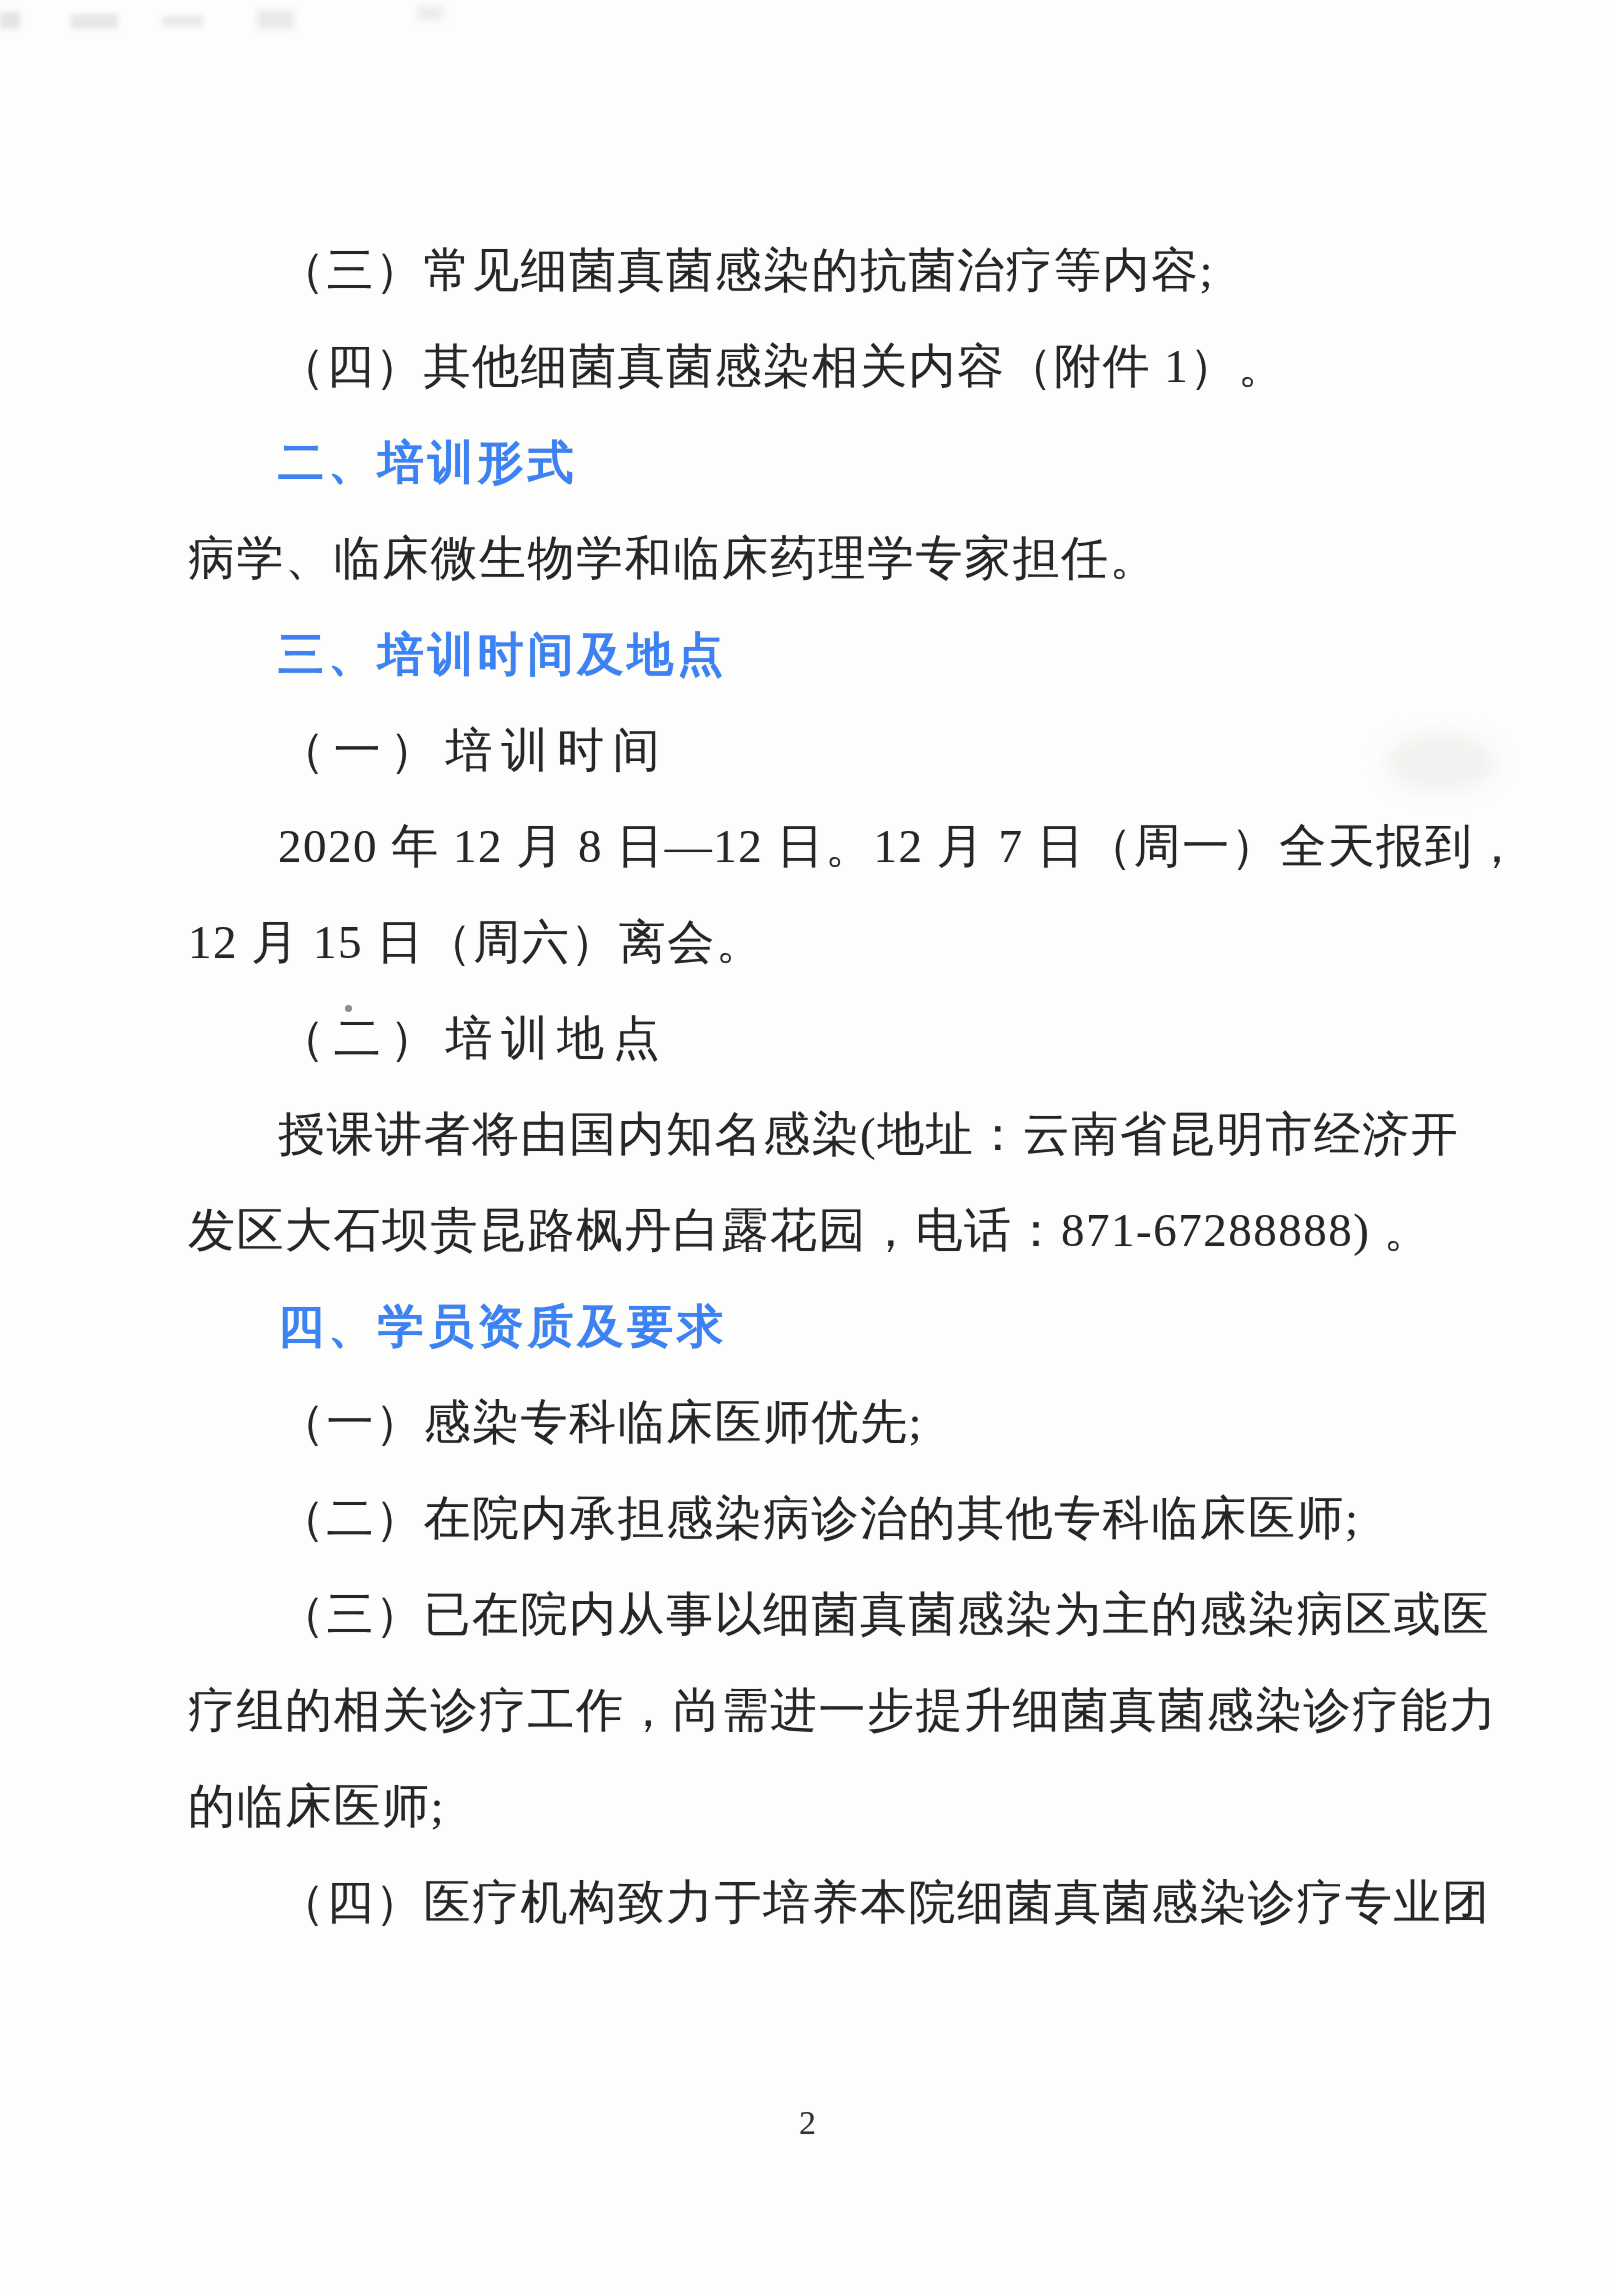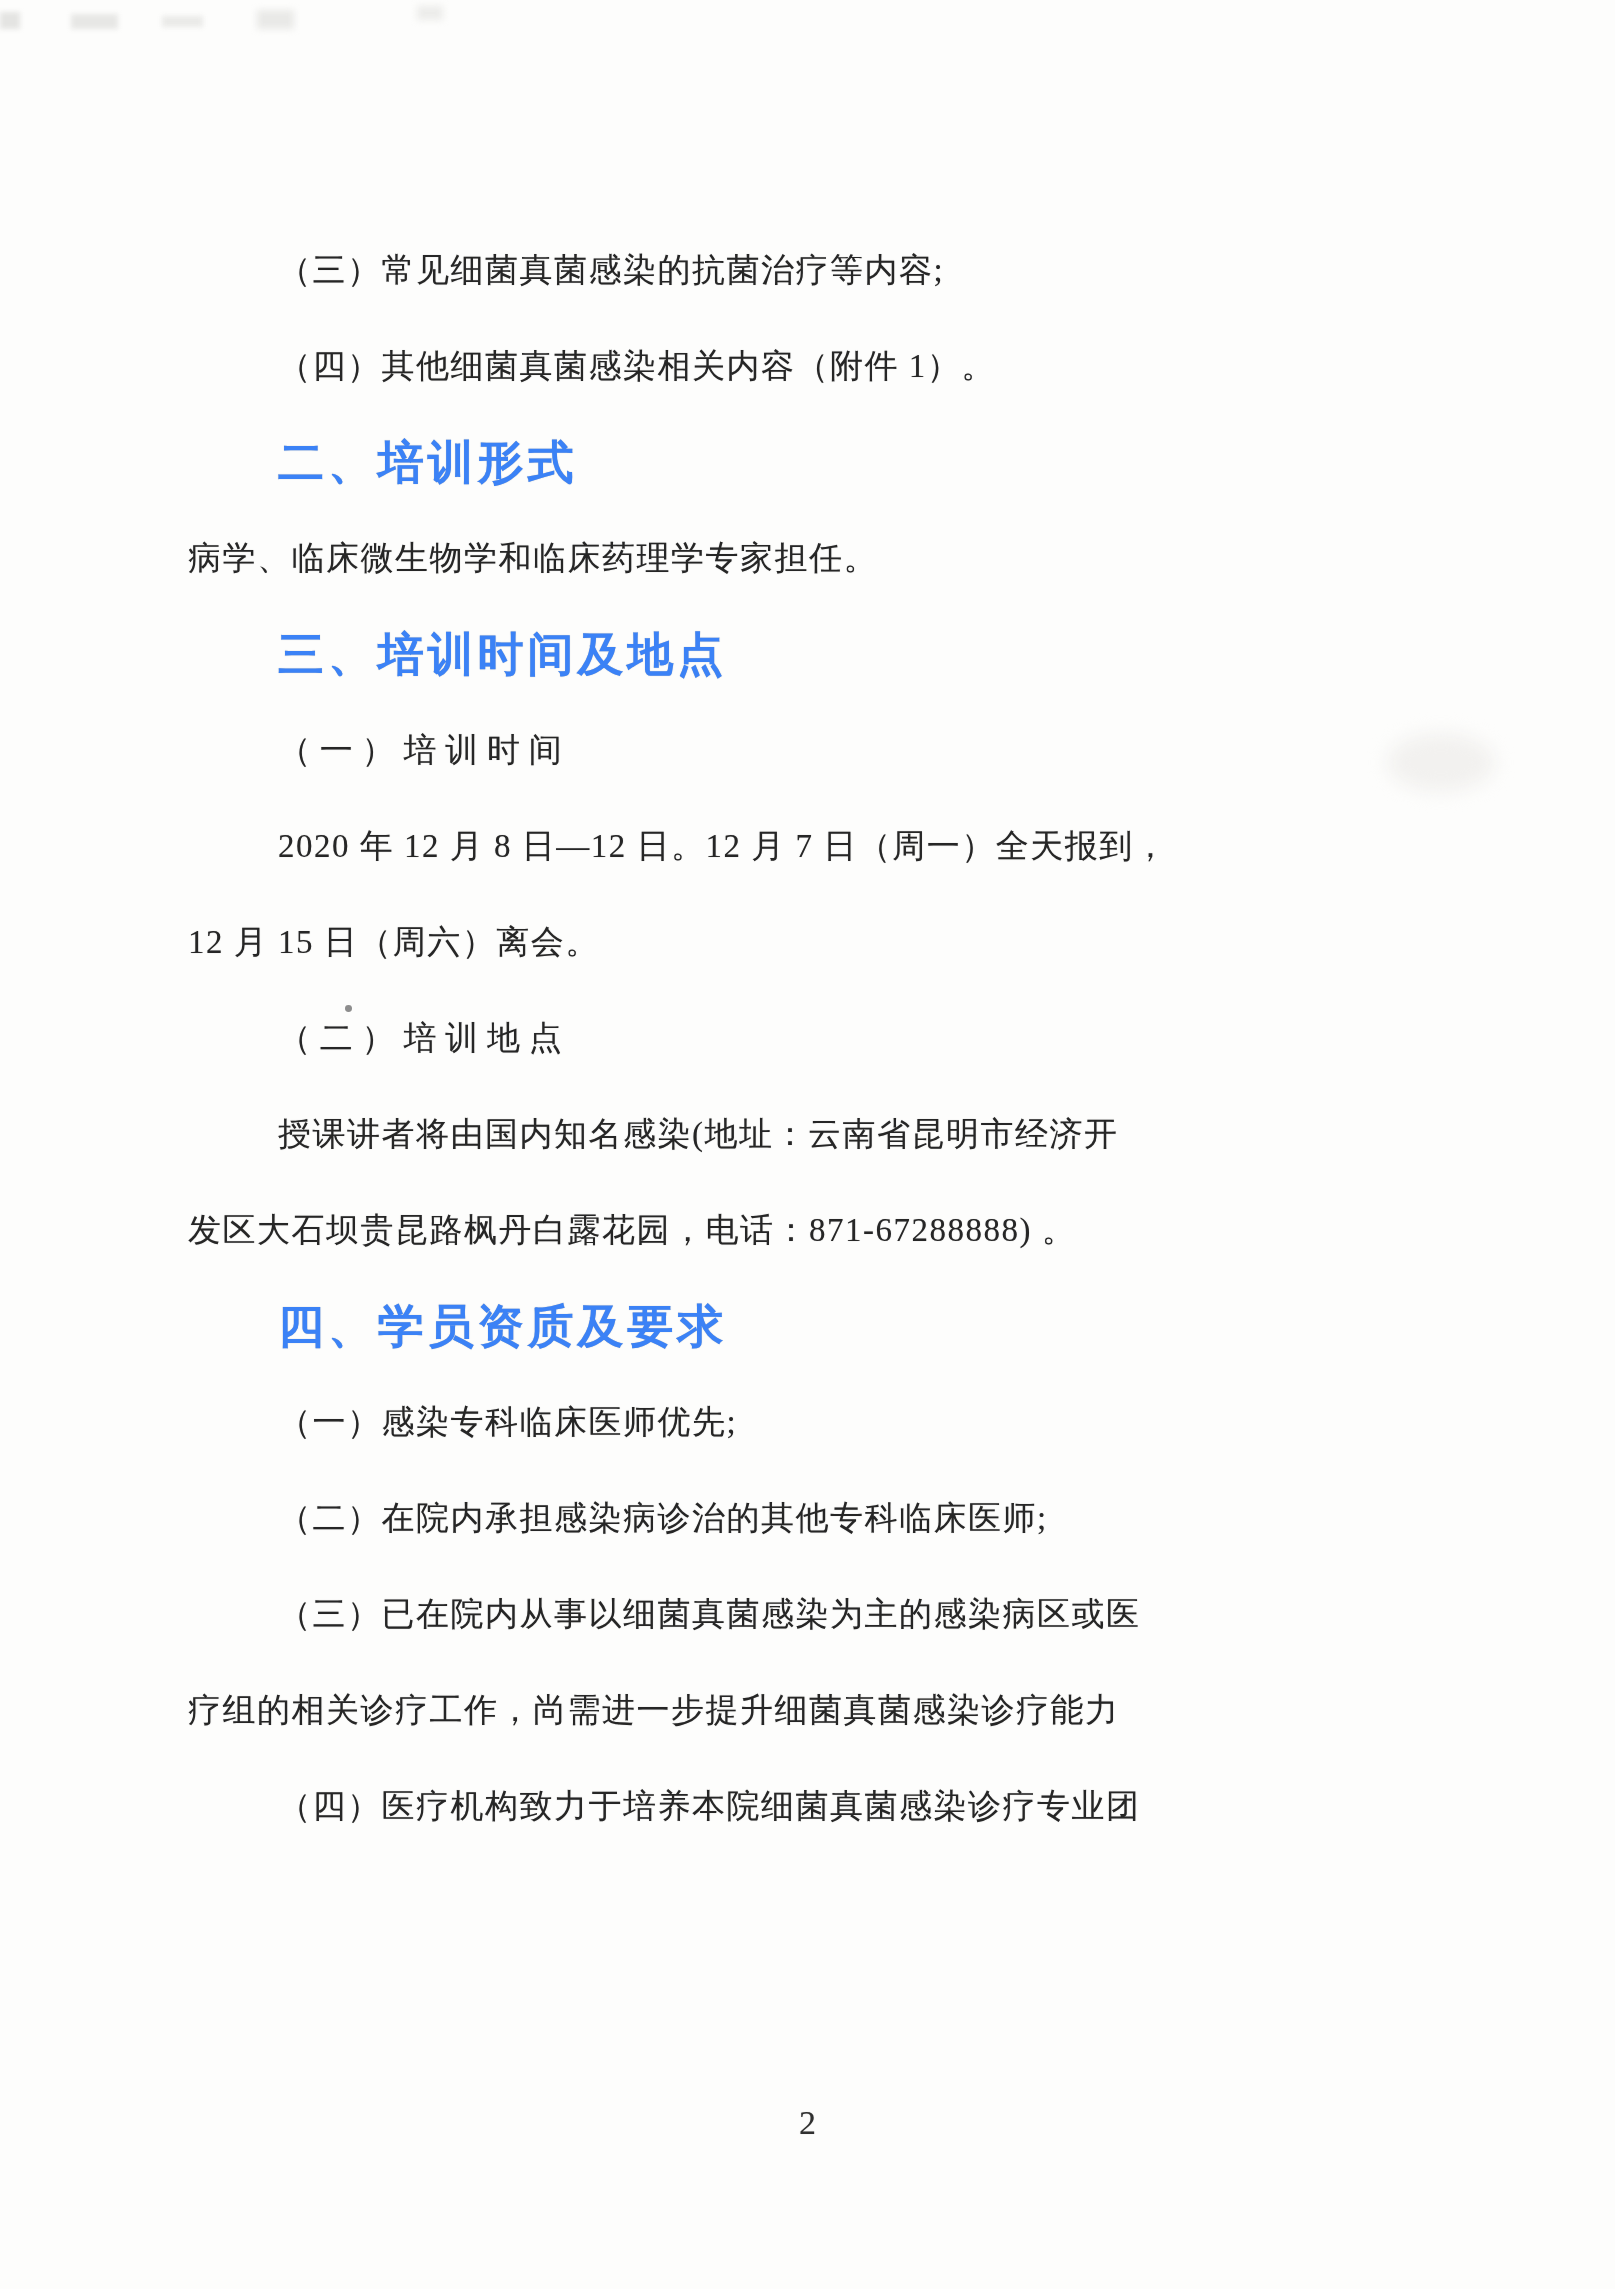--- a/index.html
+++ b/index.html
@@ -5,21 +5,21 @@
   html,body{margin:0;padding:0;}
   body{
     width:1615px;height:2290px;position:relative;overflow:hidden;
     background:#ffffff;
     font-family:"Liberation Serif","DejaVu Serif",serif;
     color:#262626;
   }
   .page{position:absolute;inset:0;background:#fdfdfc;}
   .text-block{position:absolute;left:188px;top:222px;width:1304px;}
   .line{
-    height:96px;line-height:96px;font-size:33px;letter-spacing:1.5px;
+    height:96px;line-height:96px;font-size:47px;letter-spacing:1.5px;
     white-space:nowrap;
     text-shadow:0 0 1px rgba(45,45,45,0.35);
   }
   .line.indent{padding-left:90px;}
   .line.heading{
     font-family:"Liberation Sans","DejaVu Sans",sans-serif;
     font-weight:700;font-size:46px;letter-spacing:3.9px;
     color:#3b82f6;
   }
   .line.subheading{letter-spacing:8.8px;}
@@ -60,18 +60,19 @@
       <div class="line body indent">2020 年 12 月 8 日—12 日。12 月 7 日（周一）全天报到，</div>
       <div class="line body">12 月 15 日（周六）离会。</div>
       <div class="line subheading indent">（二）培训地点</div>
       <div class="line body indent">授课讲者将由国内知名感染(地址：云南省昆明市经济开</div>
       <div class="line body">发区大石坝贵昆路枫丹白露花园，电话：871-67288888) 。</div>
       <div class="line heading indent">四、学员资质及要求</div>
       <div class="line body indent">（一）感染专科临床医师优先;</div>
       <div class="line body indent">（二）在院内承担感染病诊治的其他专科临床医师;</div>
       <div class="line body indent">（三）已在院内从事以细菌真菌感染为主的感染病区或医</div>
       <div class="line body">疗组的相关诊疗工作，尚需进一步提升细菌真菌感染诊疗能力</div>
+      <div class="line body">的临床医师;</div>
       <div class="line body indent">（四）医疗机构致力于培养本院细菌真菌感染诊疗专业团</div>
     </div>
 
   <div class="page-number">2</div>
 </div>
 
 
 </body></html>

